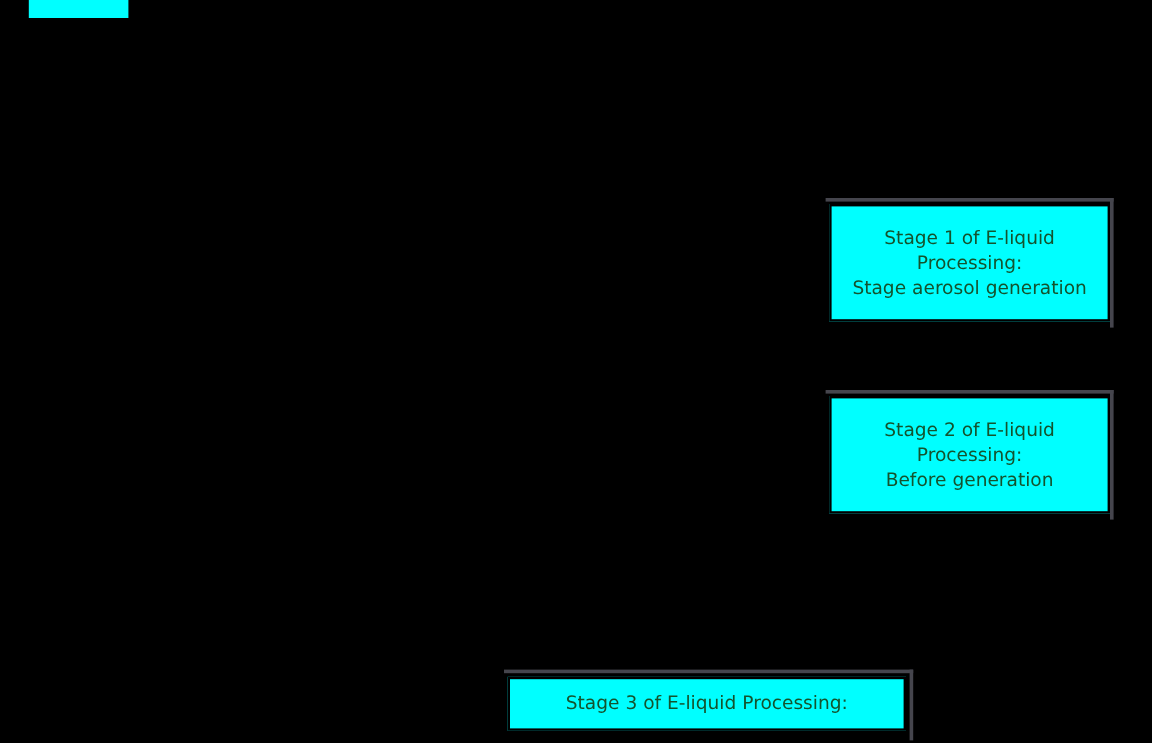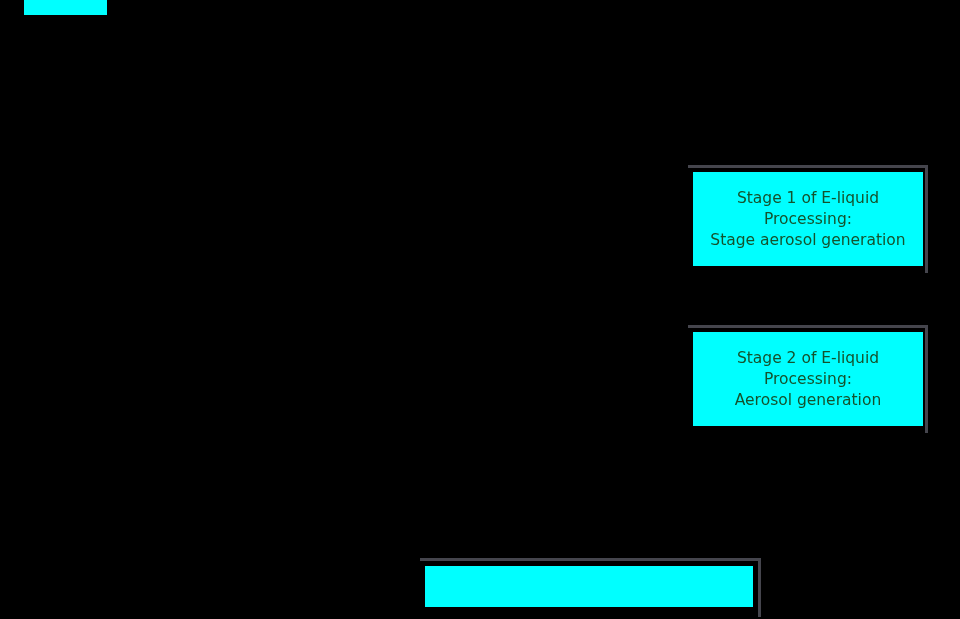--- a/index.html
+++ b/index.html
@@ -73,20 +73,21 @@
   <div class="flow-node" id="node-stage-1">
     <span class="node-line">Stage 1 of E-liquid</span>
     <span class="node-line">Processing:</span>
     <span class="node-line">Stage aerosol generation</span>
   </div>
 
   <div class="node-shadow" id="shadow-stage-2"></div>
   <div class="flow-node" id="node-stage-2">
     <span class="node-line">Stage 2 of E-liquid</span>
     <span class="node-line">Processing:</span>
-    <span class="node-line">Aerosol generation</span>
+    <span class="node-line">Before generation</span>
   </div>
 
   <div class="node-shadow" id="shadow-stage-3"></div>
   <div class="flow-node" id="node-stage-3">
+    <span class="node-line">Stage 3 of E-liquid Processing:</span>
   </div>
 
 </div>
 
 </body></html>

